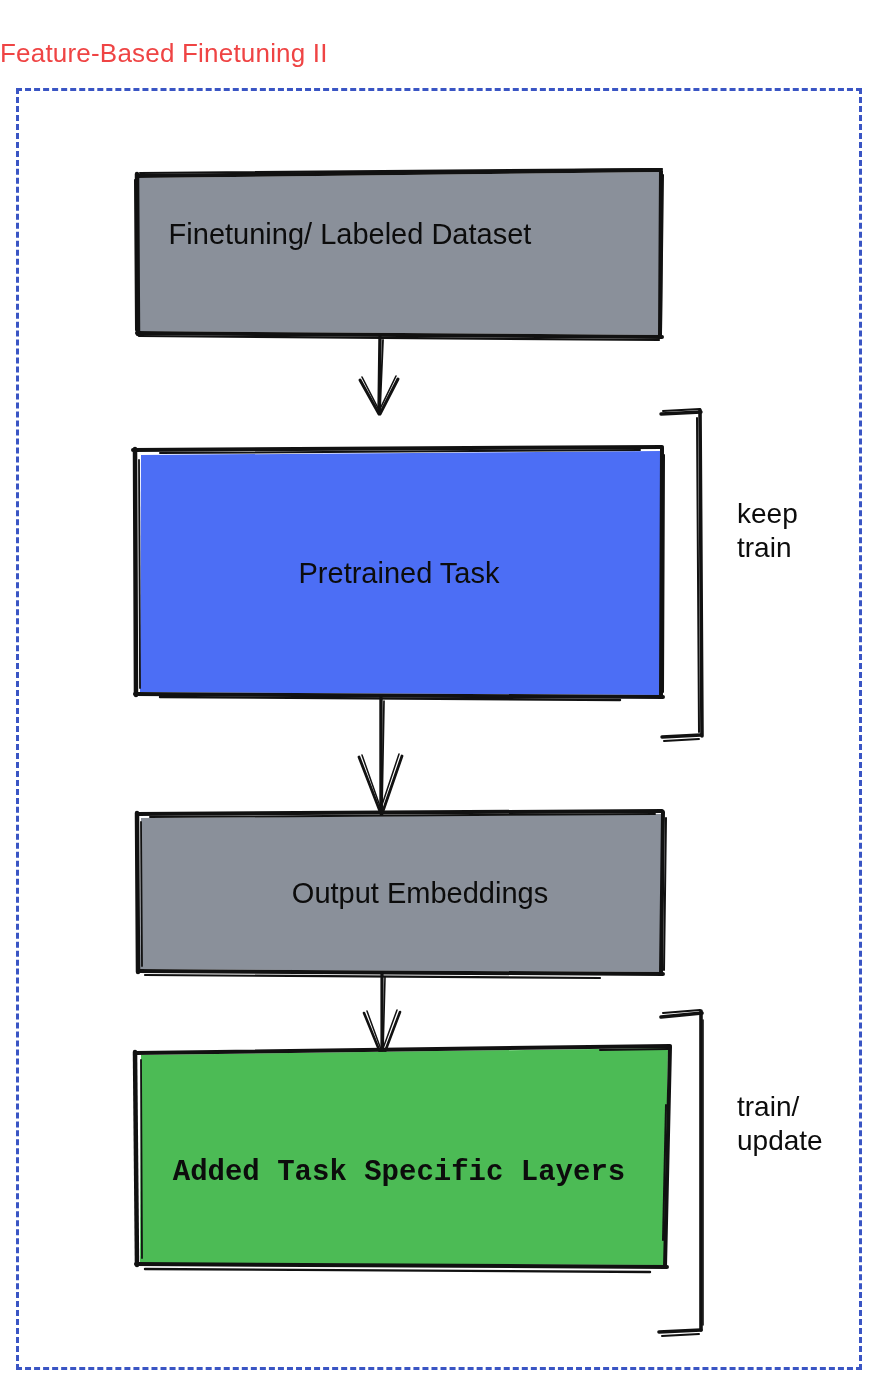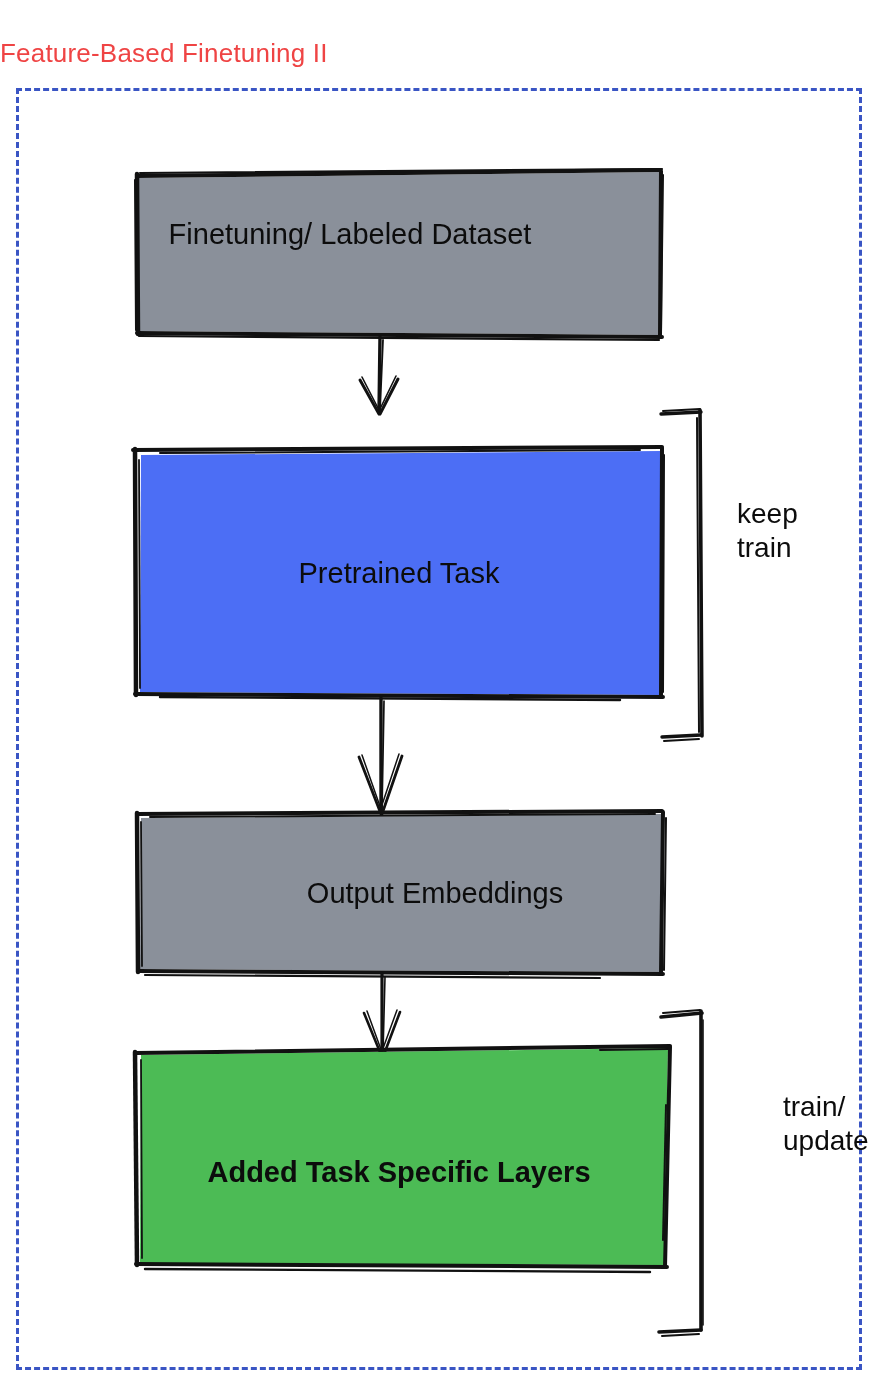--- a/index.html
+++ b/index.html
@@ -53,32 +53,32 @@
     color: #0c0c0c;
     font-size: 29px;
     font-weight: 400;
     white-space: nowrap;
     text-align: center;
     line-height: 1.1;
   }
 
   #label-finetuning-dataset { left: 136px; top: 219px; width: 428px; }
   #label-pretrained-model   { left: 136px; top: 558px; width: 526px; }
-  #label-output-embeddings  { left: 140px; top: 878px; width: 526px; padding-left: 32px; }
-  #label-task-layers        { left: 136px; top: 1157px; width: 526px; font-weight: 700; }
+  #label-output-embeddings  { left: 125px; top: 878px; width: 526px; padding-left: 32px; }
+  #label-task-layers        { left: 136px; top: 1157px; width: 526px; font-weight: 700; font-family: Liberation Mono, monospace; }
 
   .annotation {
     position: absolute;
     color: #0c0c0c;
     font-size: 28px;
     line-height: 1.22;
     white-space: pre-line;
   }
   #annotation-keep-frozen { left: 737px; top: 497px; }
-  #annotation-train-update { left: 737px; top: 1090px; margin-left: 46px; }
+  #annotation-train-update { left: 737px; top: 1090px; }
 </style>
 </head>
 <body>
 
 <div id="diagram-title">Feature-Based Finetuning II</div>
 
 <div id="canvas-frame"></div>
 
 <svg class="sketch-svg" viewBox="0 0 880 1393">
 

